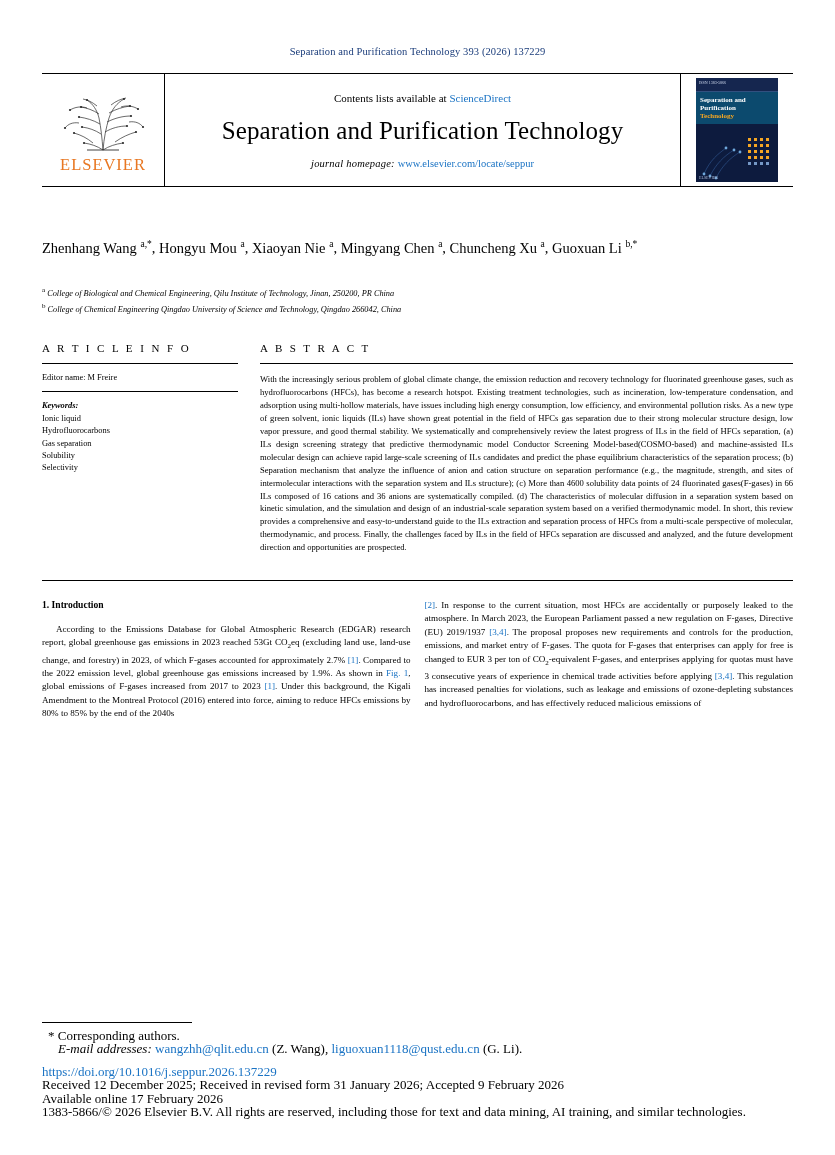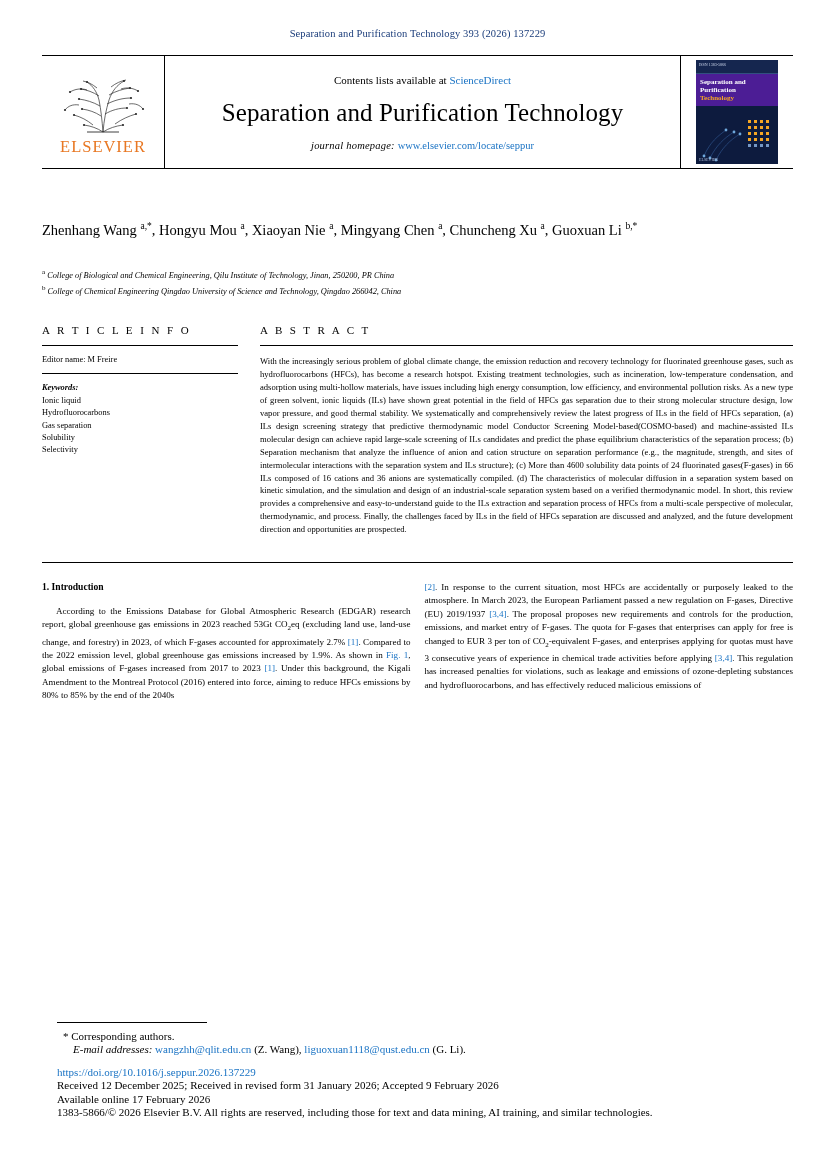--- a/index.html
+++ b/index.html
@@ -20,21 +20,21 @@
     height: 1155px;
     position: relative;
     box-sizing: border-box;
     padding: 0 42px;
   }
   
   .running-head {
     text-align: center;
     font-size: 10.5px;
     color: #1a3c7a;
-    padding-top: 28px;
+    padding-top: 46px;
     letter-spacing: .01em;
   }
   
   .masthead {
     margin-top: 16px;
     border-top: 1.2px solid #000;
     border-bottom: 1.2px solid #000;
     display: flex;
     align-items: stretch;
     height: 112px;
@@ -86,21 +86,21 @@
   .masthead-right {
     width: 112px;
     flex: 0 0 112px;
     display: flex;
     align-items: center;
     justify-content: center;
   }
   .cover {
     width: 82px;
     height: 104px;
-    background: #4c1d95;
+    background: #0c4a6e;
     position: relative;
     overflow: hidden;
     color: #fff;
   }
   .cover .cov-top {
     height: 14px;
     background: #15264f;
     border-bottom: 1px solid #31507f;
     font-size: 4px;
     color: #cfd9ee;
@@ -189,24 +189,24 @@
     margin: 0;
     text-indent: 14px;
     hyphens: auto;
   }
   p.body-p.noind { text-indent: 0; }
   .lnk { color: #1a73c4; text-decoration: none; }
   sub { font-size: 7px; }
   
   .footer {
     position: absolute;
-    left: 57px;
+    left: 42px;
     right: 42px;
     bottom: 36px;
-    font-size: 11px;
+    font-size: 13px;
     line-height: 12.6px;
   }
   .foot-rule {
     width: 150px;
     border-top: .9px solid #000;
     margin-bottom: 7px;
   }
   .corr { margin-left: 6px; }
   .emails { margin-left: 16px; }
   .emails i { font-style: italic; }

